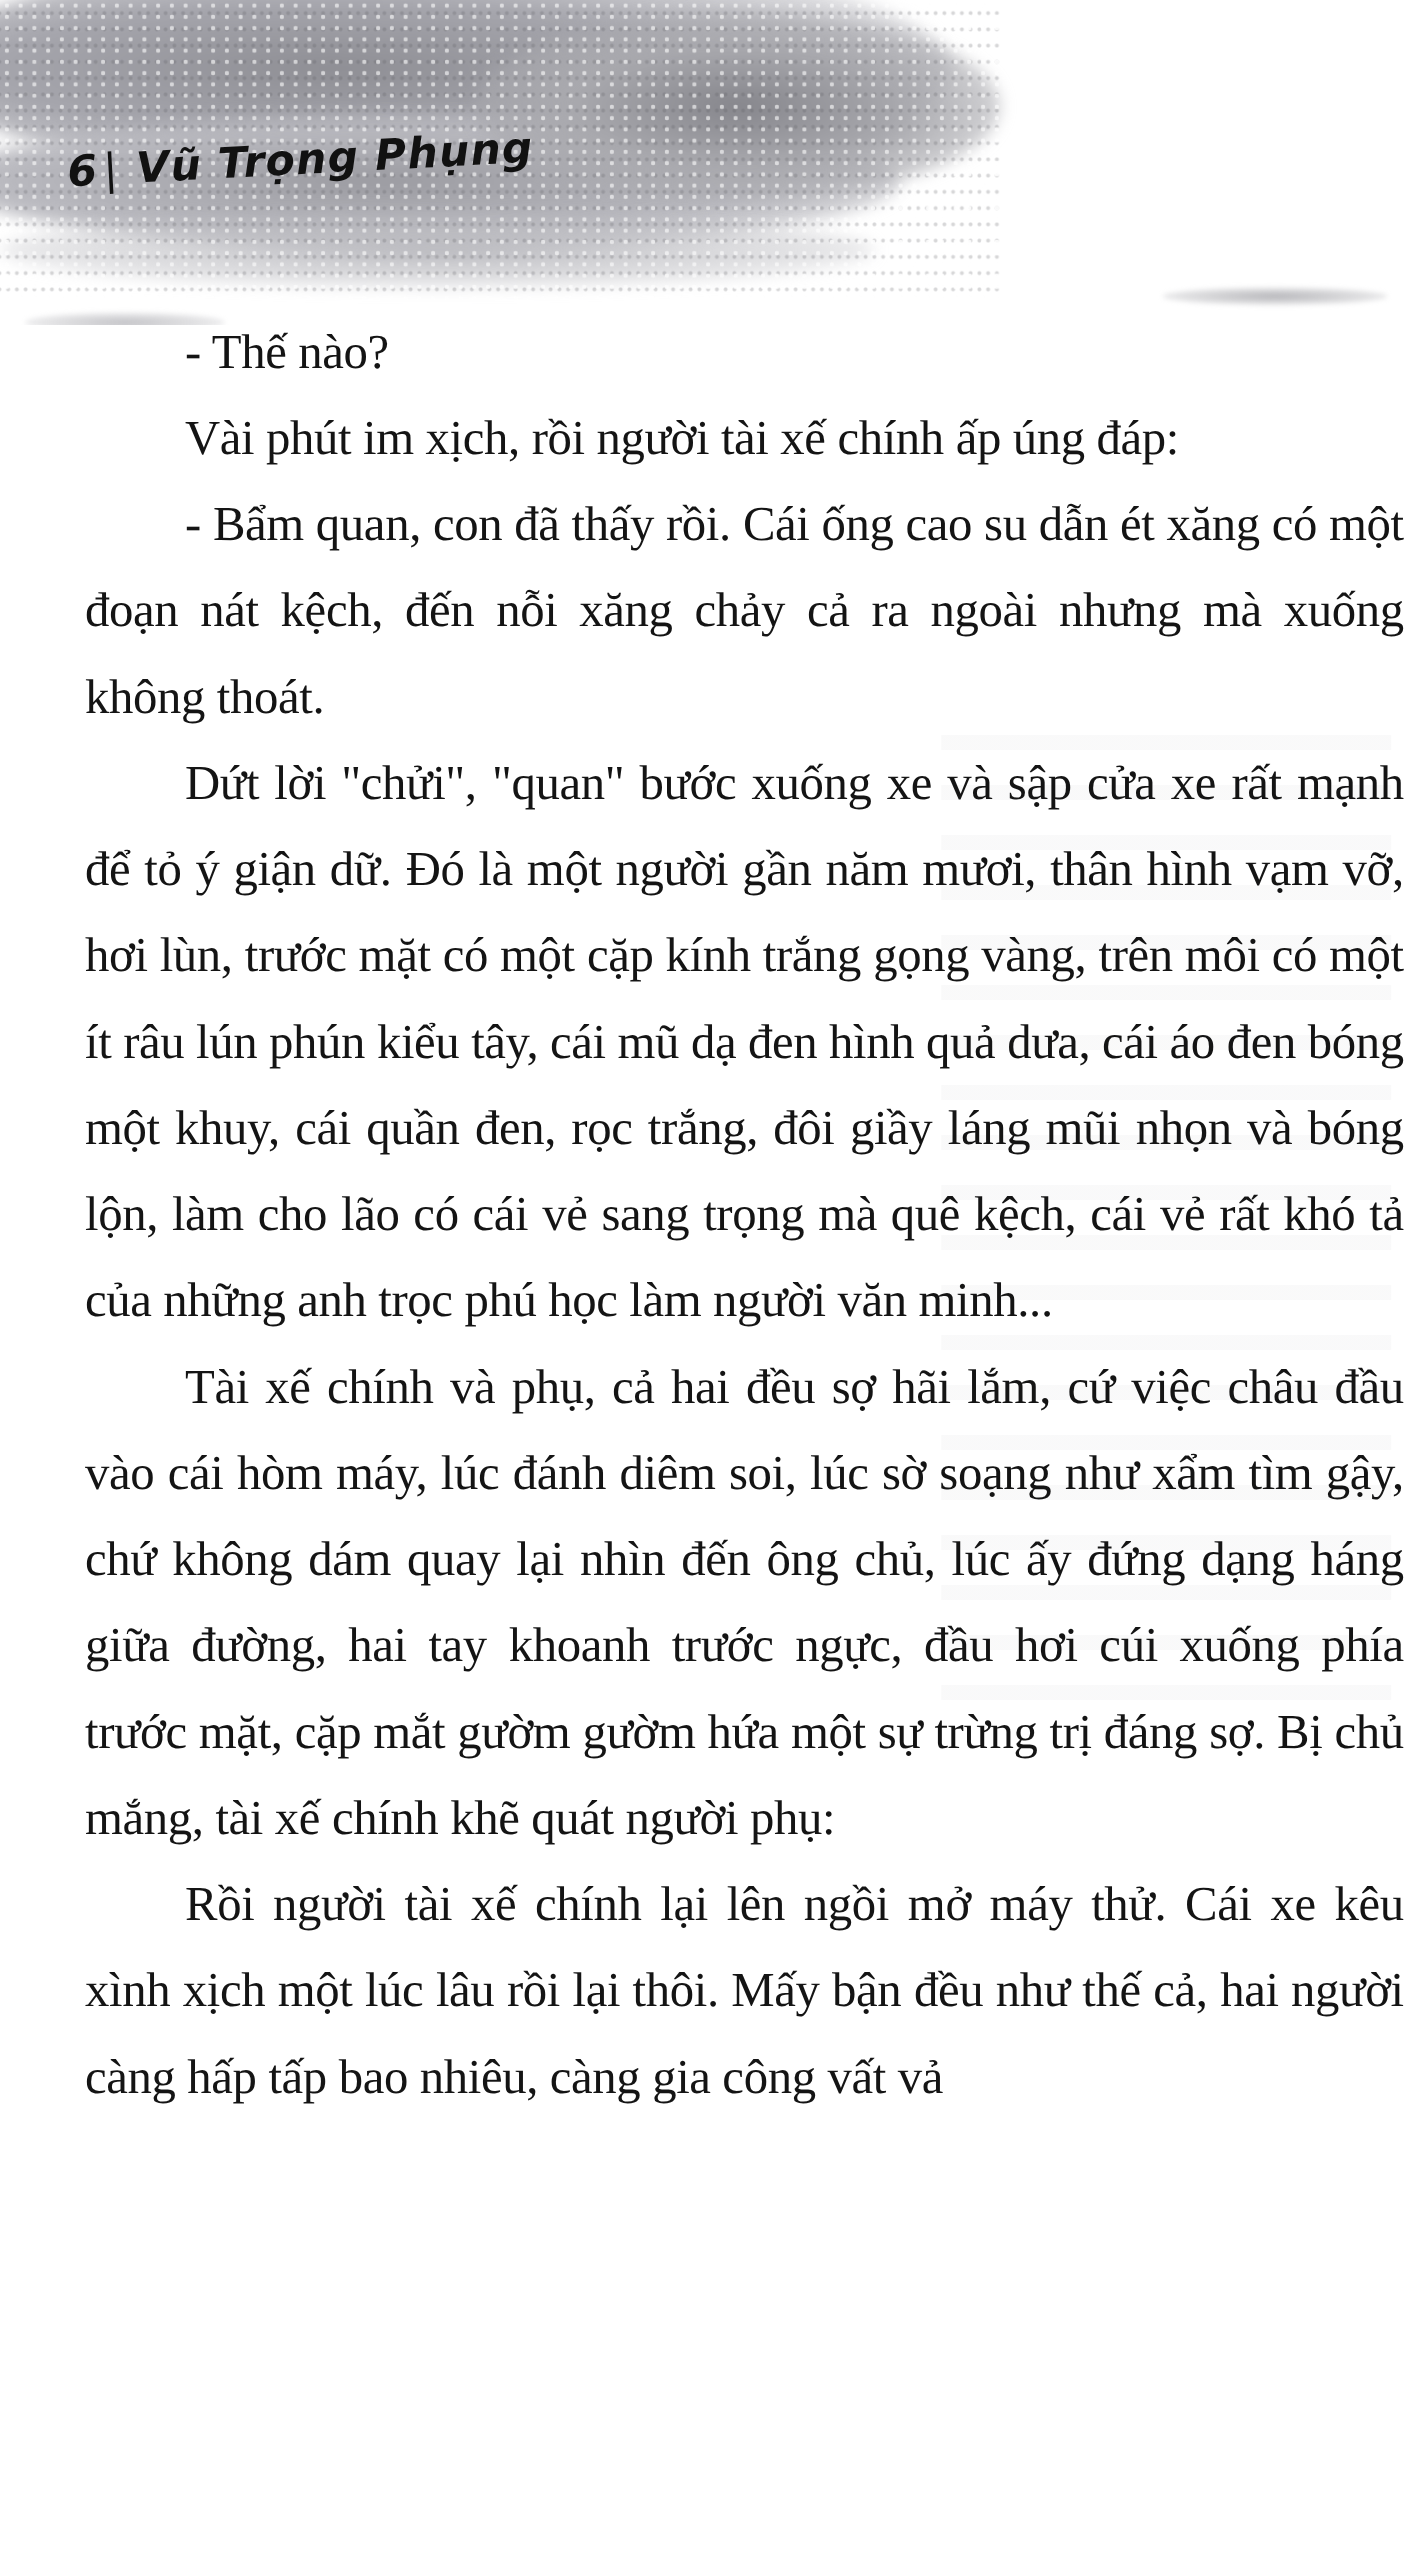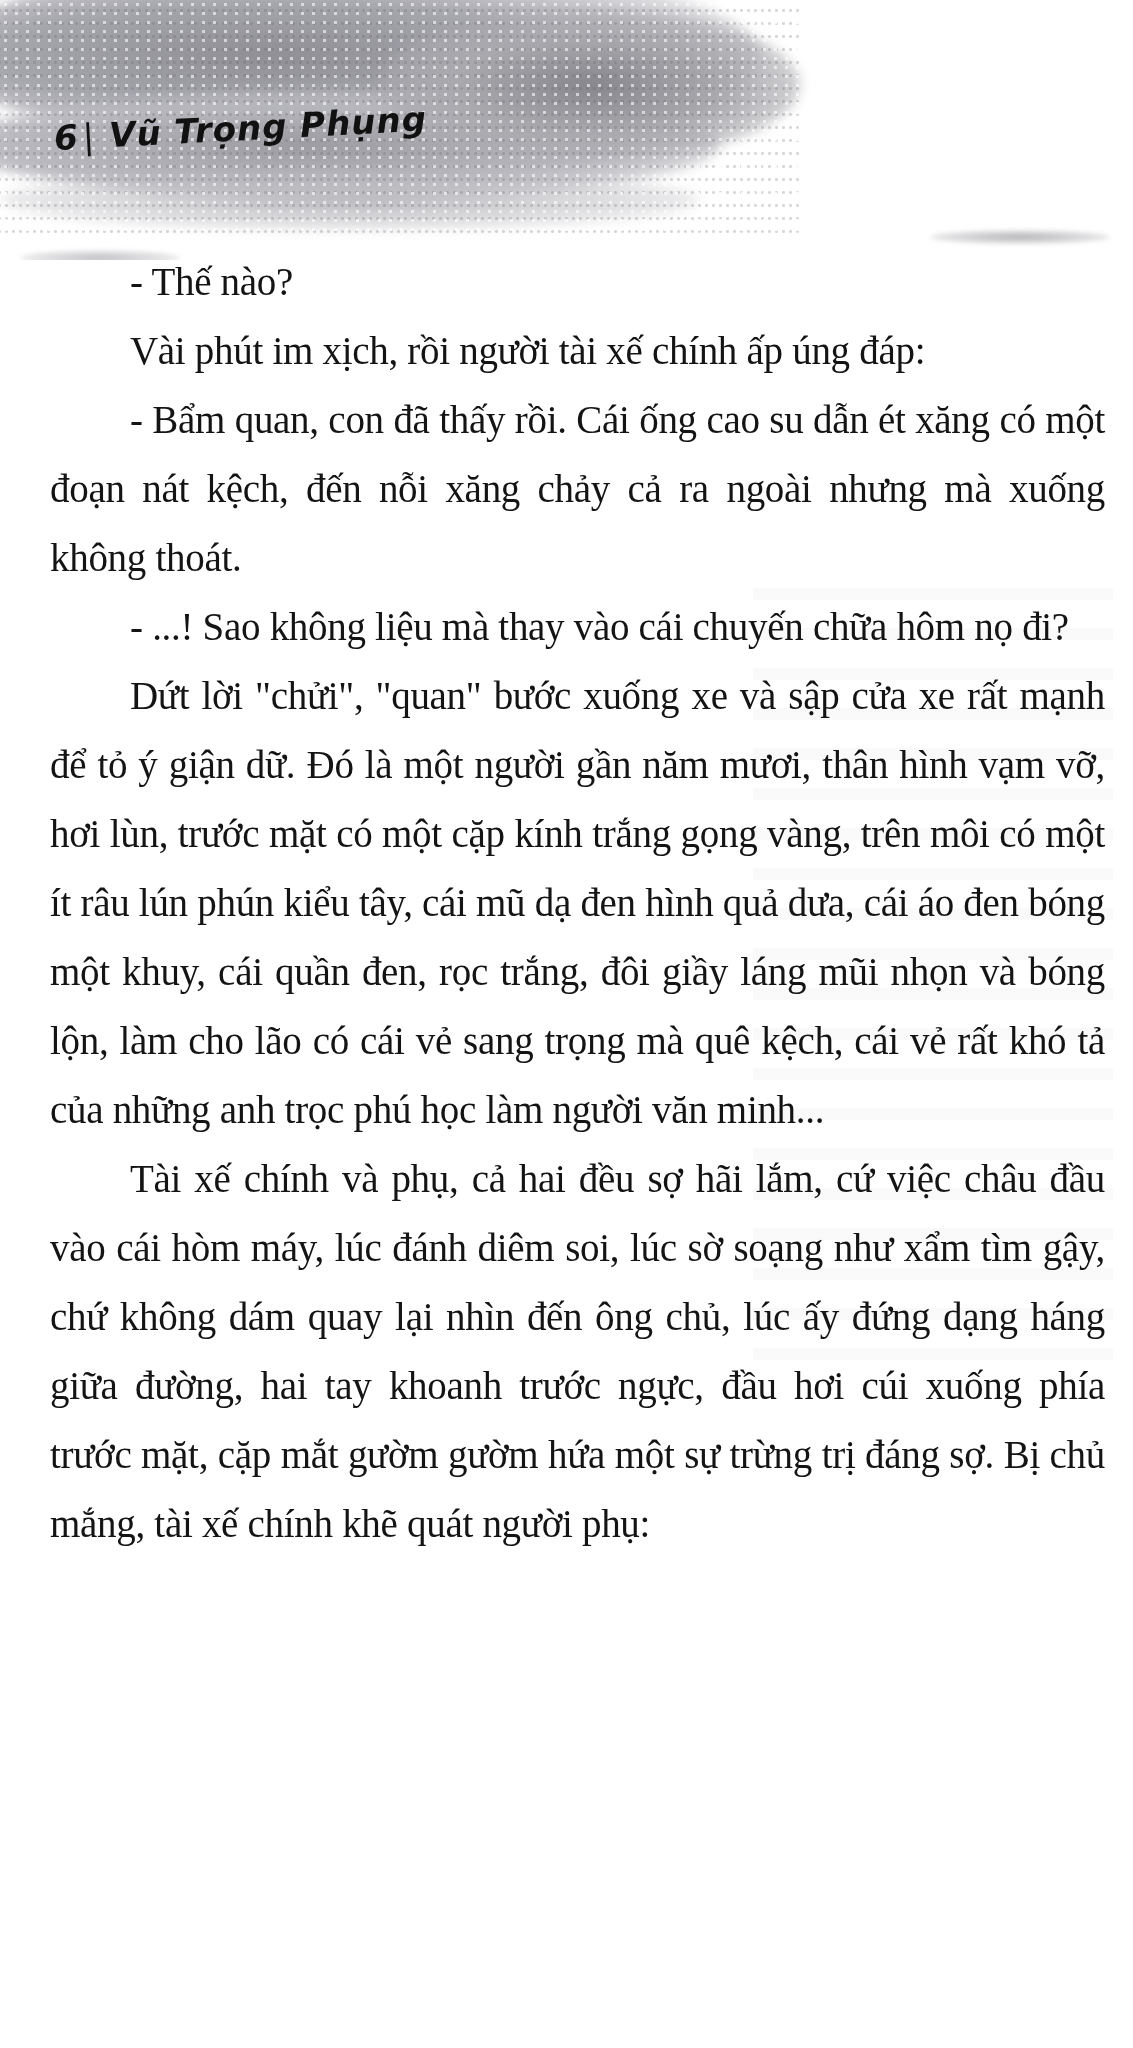--- a/index.html
+++ b/index.html
@@ -58,21 +58,21 @@
       transform: rotate(-3deg);
       transform-origin: left center;
       white-space: nowrap;
     }
     .running-head .page-num { margin-right: 4px; }
     .running-head .sep { font-style: normal; font-weight: normal; margin-right: 14px; }
 
     
     .page-body {
       position: absolute;
-      left: 50px;
+      left: 68px;
       top: 247px;
       width: 1055px;
     }
     .para {
       margin: 0;
       font-size: 39px;
       line-height: 69px;
       text-align: justify;
       text-align-last: left;
       letter-spacing: -0.3px;
@@ -104,16 +104,16 @@
 <div class="running-head">
   <span class="page-num">6</span><span class="sep">|</span><span>Vũ Trọng Phụng</span>
 </div>
 
 <div class="faint"></div>
 
 <div class="page-body">
   <p class="para indent">- Thế nào?</p>
   <p class="para indent">Vài phút im xịch, rồi người tài xế chính ấp úng đáp:</p>
   <p class="para indent">- Bẩm quan, con đã thấy rồi. Cái ống cao su dẫn ét xăng có một đoạn nát kệch, đến nỗi xăng chảy cả ra ngoài nhưng mà xuống không thoát.</p>
-  <p class="para indent">- ...! Sao không liệu mà thay vào cái chuyến chữa hôm nọ đi?</p>
   <p class="para indent">Dứt lời "chửi", "quan" bước xuống xe và sập cửa xe rất mạnh để tỏ ý giận dữ. Đó là một người gần năm mươi, thân hình vạm vỡ, hơi lùn, trước mặt có một cặp kính trắng gọng vàng, trên môi có một ít râu lún phún kiểu tây, cái mũ dạ đen hình quả dưa, cái áo đen bóng một khuy, cái quần đen, rọc trắng, đôi giầy láng mũi nhọn và bóng lộn, làm cho lão có cái vẻ sang trọng mà quê kệch, cái vẻ rất khó tả của những anh trọc phú học làm người văn minh...</p>
   <p class="para indent">Tài xế chính và phụ, cả hai đều sợ hãi lắm, cứ việc châu đầu vào cái hòm máy, lúc đánh diêm soi, lúc sờ soạng như xẩm tìm gậy, chứ không dám quay lại nhìn đến ông chủ, lúc ấy đứng dạng háng giữa đường, hai tay khoanh trước ngực, đầu hơi cúi xuống phía trước mặt, cặp mắt gườm gườm hứa một sự trừng trị đáng sợ. Bị chủ mắng, tài xế chính khẽ quát người phụ:</p>
+  <p class="para indent">Rồi người tài xế chính lại lên ngồi mở máy thử. Cái xe kêu xình xịch một lúc lâu rồi lại thôi. Mấy bận đều như thế cả, hai người càng hấp tấp bao nhiêu, càng gia công vất vả</p>
 </div>
 
 </body></html>

